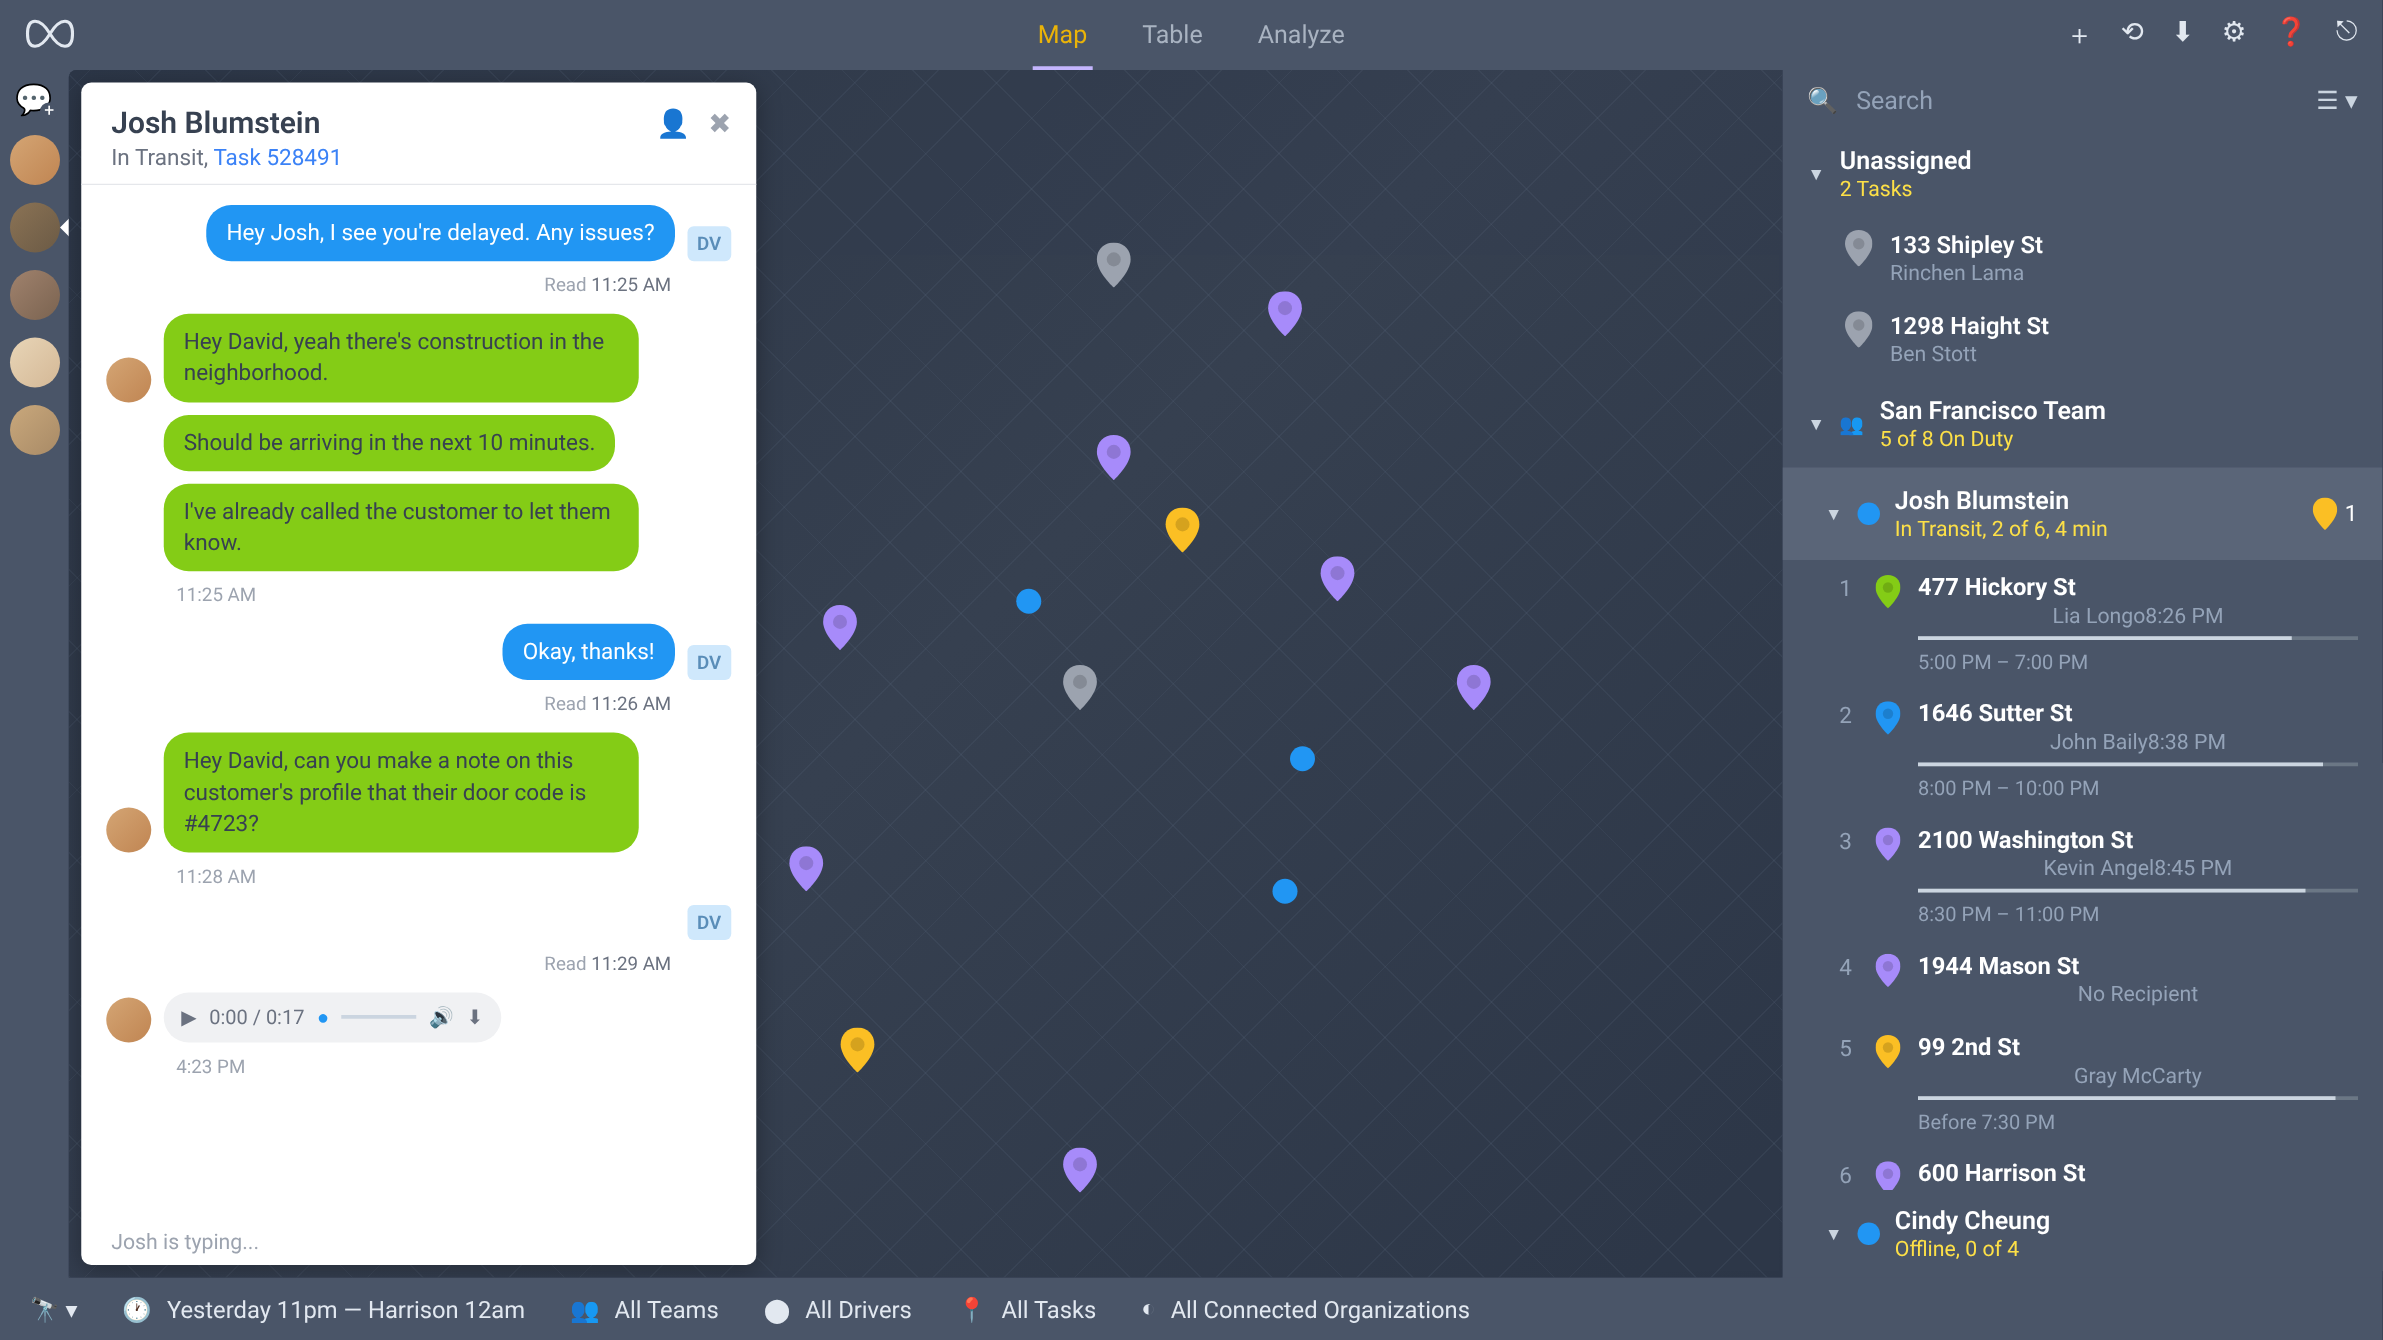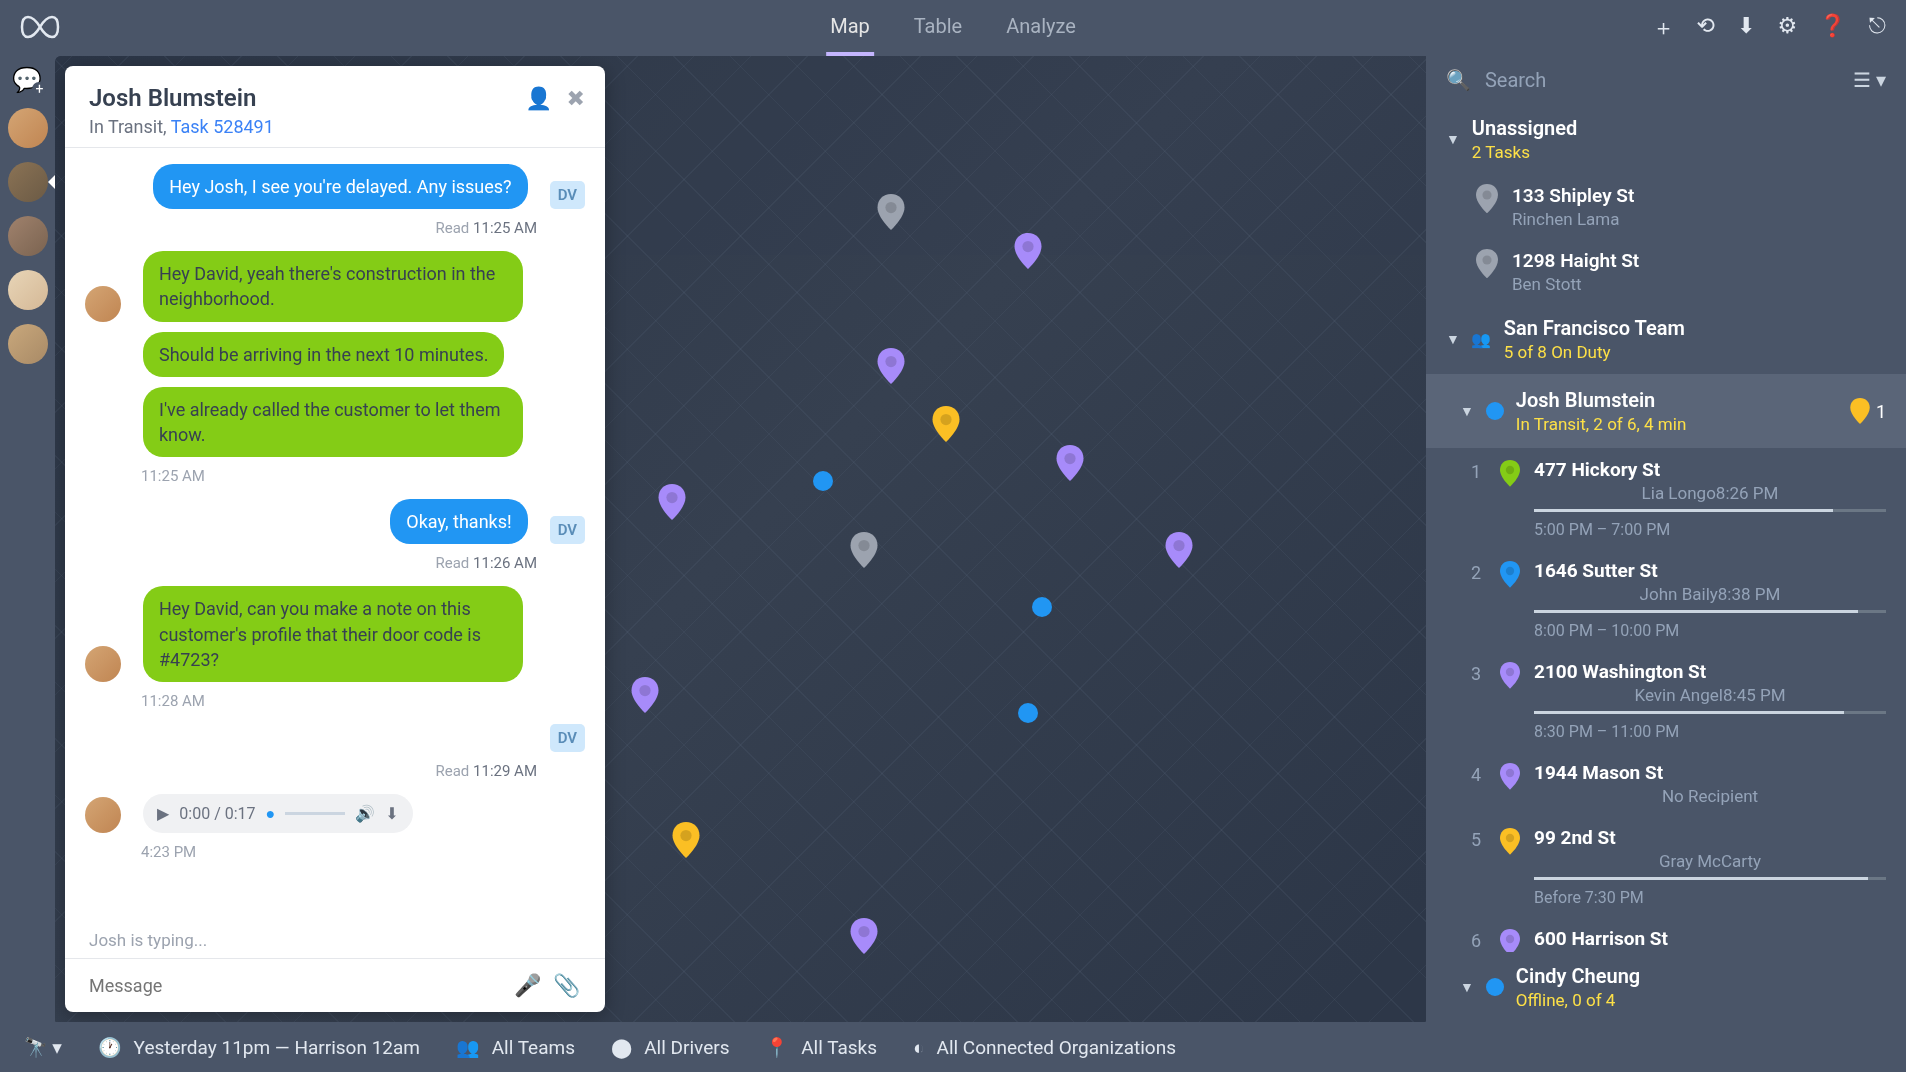--- a/index.html
+++ b/index.html
@@ -1,21 +1,21 @@
 <!DOCTYPE html>
 <html><head>
 <meta charset="utf-8">
 <style>
 *{box-sizing:border-box;margin:0;padding:0;font-family:-apple-system,BlinkMacSystemFont,"Segoe UI",Roboto,sans-serif}
 body{background:#4a5568;width:1906px;height:1072px;overflow:hidden;color:#cbd5e0;position:relative}
 .topbar{height:56px;display:flex;align-items:center;padding:0 20px;position:relative}
 .logo{font-size:32px;color:#e2e8f0;font-weight:300}
 .top-tabs{position:absolute;left:50%;transform:translateX(-50%);display:flex;gap:36px;font-size:20px;color:#cbd5e0}
 .top-tab{padding:14px 4px;cursor:pointer;color:#a9b3c1}
-.top-tab.active{color:#e5e5e5;border-bottom:5px solid #c4b5fd}
+.top-tab.active{color:#eab308;border-bottom:3px solid #c4b5fd}
 .top-icons{margin-left:auto;display:flex;gap:22px;font-size:22px;color:#e2e8f0}
 .top-icons span{cursor:pointer}
 .main{display:flex;height:calc(100% - 56px - 50px)}
 .leftbar{width:55px;padding-top:10px;display:flex;flex-direction:column;align-items:center;gap:14px}
 .chat-add{position:relative;font-size:24px;color:#fff}
 .chat-add::after{content:"+";position:absolute;bottom:-2px;right:-4px;font-size:14px;background:#4a5568;border-radius:50%;width:14px;height:14px;display:flex;align-items:center;justify-content:center}
 .avatar{width:40px;height:40px;border-radius:50%;background:linear-gradient(135deg,#d4a574,#c08552);cursor:pointer;position:relative}
 .avatar.a2{background:linear-gradient(135deg,#8b7355,#6b5a45)}
 .avatar.a3{background:linear-gradient(135deg,#a0826d,#7a6350)}
 .avatar.a4{background:linear-gradient(135deg,#e8d5b7,#d4b896)}
@@ -24,21 +24,21 @@
 .map-area{flex:1;background:#2d3748;position:relative;margin:0 0 0 0;border-radius:6px 0 0 0;overflow:hidden}
 .map-bg{position:absolute;inset:0;background:linear-gradient(135deg,#2d3748 0%,#374151 50%,#2d3748 100%);opacity:0.9}
 .map-bg::before{content:"";position:absolute;inset:0;background-image:repeating-linear-gradient(45deg,rgba(100,116,139,0.15) 0,rgba(100,116,139,0.15) 1px,transparent 1px,transparent 40px),repeating-linear-gradient(-45deg,rgba(100,116,139,0.15) 0,rgba(100,116,139,0.15) 1px,transparent 1px,transparent 40px)}
 .chat-panel{position:absolute;left:10px;top:10px;width:540px;height:calc(100% - 20px);background:#fff;border-radius:8px;display:flex;flex-direction:column;z-index:10;box-shadow:0 4px 20px rgba(0,0,0,0.3)}
 .chat-head{padding:18px 24px 10px;border-bottom:1px solid #e5e7eb;position:relative}
 .chat-name{font-size:24px;font-weight:600;color:#374151}
 .chat-status{font-size:18px;color:#6b7280;margin-top:4px}
 .chat-task{color:#3b82f6}
 .chat-head-icons{position:absolute;right:20px;top:20px;display:flex;gap:14px;color:#9ca3af;font-size:22px}
 .chat-body{flex:1;padding:16px 20px;overflow-y:auto}
-.msg-row{display:flex;margin-bottom:10px;align-items:flex-end;gap:22px}
+.msg-row{display:flex;margin-bottom:10px;align-items:flex-end;gap:10px}
 .msg-row.out{justify-content:flex-end}
 .bubble{padding:10px 16px;border-radius:20px;font-size:18px;max-width:380px;line-height:1.4}
 .bubble.in{background:#84cc16;color:#374151}
 .bubble.out{background:#2196f3;color:#fff}
 .msg-avatar{width:36px;height:36px;border-radius:50%;background:linear-gradient(135deg,#d4a574,#c08552);flex-shrink:0}
 .dv{background:#cfe8fc;color:#5a8db8;padding:5px 8px;border-radius:5px;font-size:15px;font-weight:600}
 .timestamp{font-size:15px;color:#9ca3af;margin:6px 0 14px 56px}
 .read-stamp{font-size:15px;color:#9ca3af;text-align:right;margin:6px 48px 14px 0}
 .read-stamp .time{color:#6b7280}
 .audio{display:flex;align-items:center;gap:10px;background:#f0f1f3;padding:10px 14px;border-radius:20px;color:#6b7280}
@@ -214,25 +214,20 @@
               <span>0:00 / 0:17</span>
               <span style="color:#2196f3">●</span>
               <span style="width:60px;height:3px;background:#cbd5e0;display:inline-block"></span>
               <span>🔊</span>
               <span>⬇</span>
             </div>
           </div>
           <div class="timestamp">4:23 PM</div>
         </div>
       <div class="typing">Josh is typing...</div>
-      <div class="chat-input">
-        <input placeholder="Message" style="">
-        <span style="color:#9ca3af;font-size:22px">🎤</span>
-        <span style="color:#9ca3af;font-size:22px">📎</span>
-      </div>
     </div>
   </div>
 
   <div class="sidebar">
     <div class="search-row">
       <span style="color:#94a3b8">🔍</span>
       <input placeholder="Search" style="">
       <span class="list-toggle">☰ ▾</span>
     </div>
 

